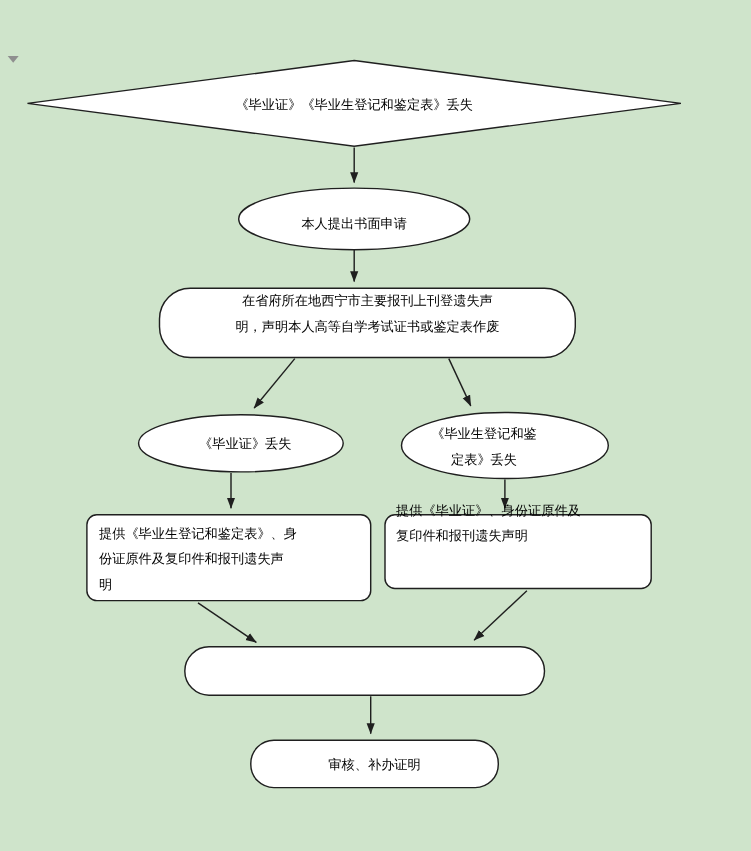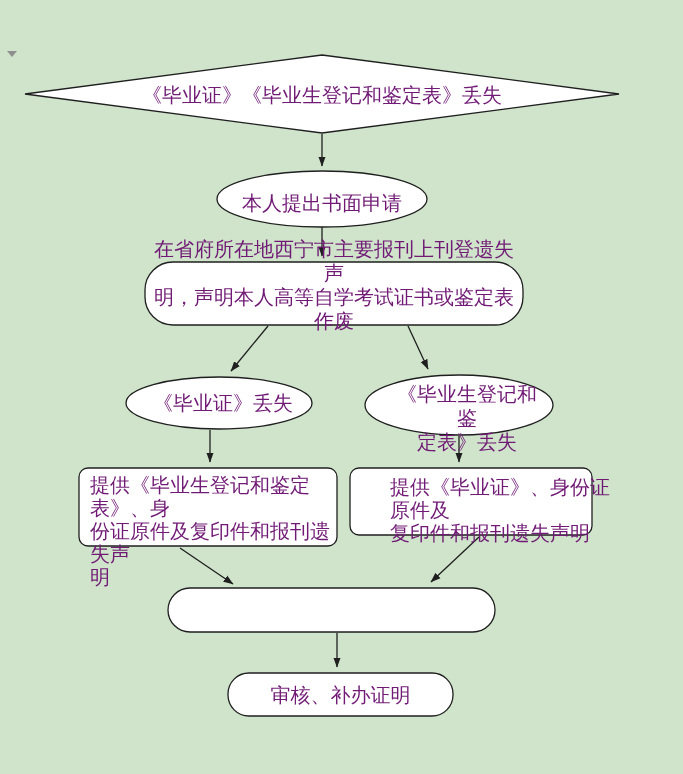--- a/index.html
+++ b/index.html
@@ -16,22 +16,22 @@
   }
   .canvas svg.layer {
     position: absolute;
     left: 0; top: 0;
     width: 683px; height: 774px;
     z-index: 1;
   }
   .label {
     position: absolute;
     z-index: 2;
-    color: #701a75;
-    font-size: 20px;
+    color: #000000;
+    font-size: 12px;
     line-height: 24px;
     white-space: pre-line;
     display: flex;
     align-items: center;
     justify-content: center;
     text-align: center;
   }
   .label.left {
     justify-content: flex-start;
     align-items: flex-start;
@@ -93,19 +93,19 @@
 
   <div class="label" style="left:130px; top:377px; width:186px; height:52px;font-family:Liberation Serif, serif;">《毕业证》丢失</div>
 
   <div class="label left" style="left:392px; top:382px; width:150px; height:48px; line-height:24px;text-align:center;">《毕业生登记和鉴
 定表》丢失</div>
 
   <div class="label left" style="left:90px; top:475px; width:242px; height:69px;font-family:Liberation Mono, monospace;">提供《毕业生登记和鉴定表》、身
 份证原件及复印件和报刊遗失声
 明</div>
 
-  <div class="label left" style="left:360px; top:476px; width:226px; height:46px;margin-left:30px;">提供《毕业证》、身份证原件及
+  <div class="label left" style="left:360px; top:453px; width:226px; height:46px;">提供《毕业证》、身份证原件及
 复印件和报刊遗失声明</div>
 
 
   <div class="label" style="left:228px; top:673px; width:225px; height:43px;">审核、补办证明</div>
 
 </div>
 
 </body></html>

